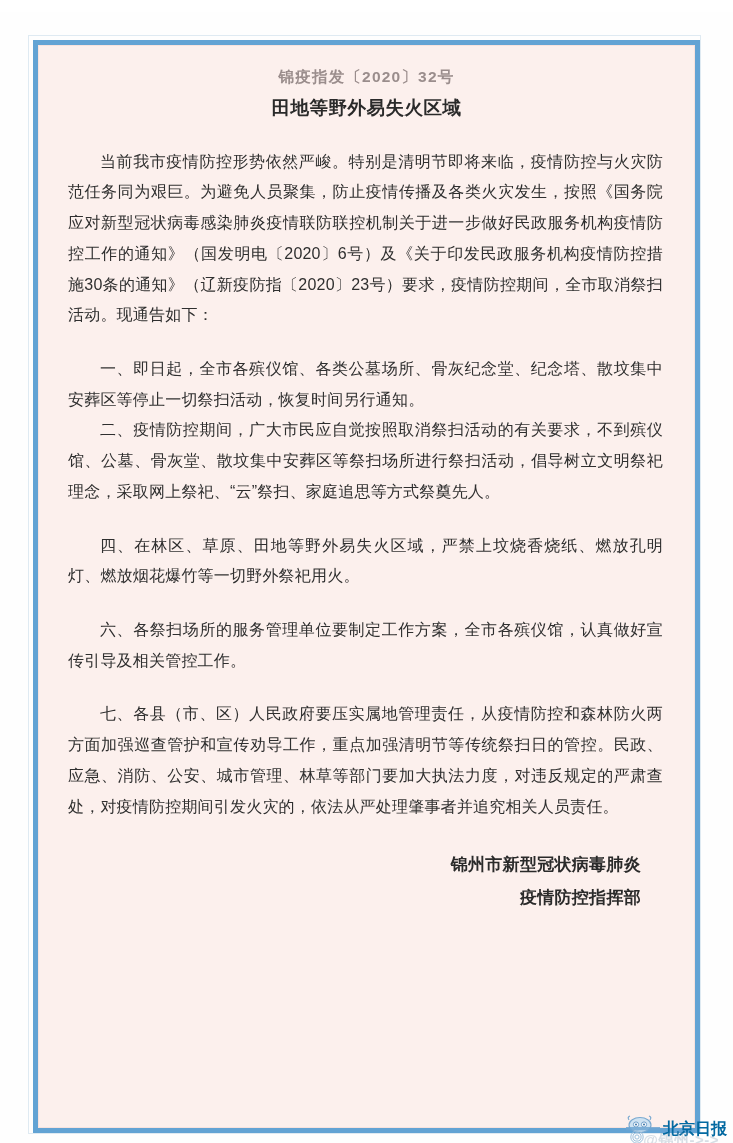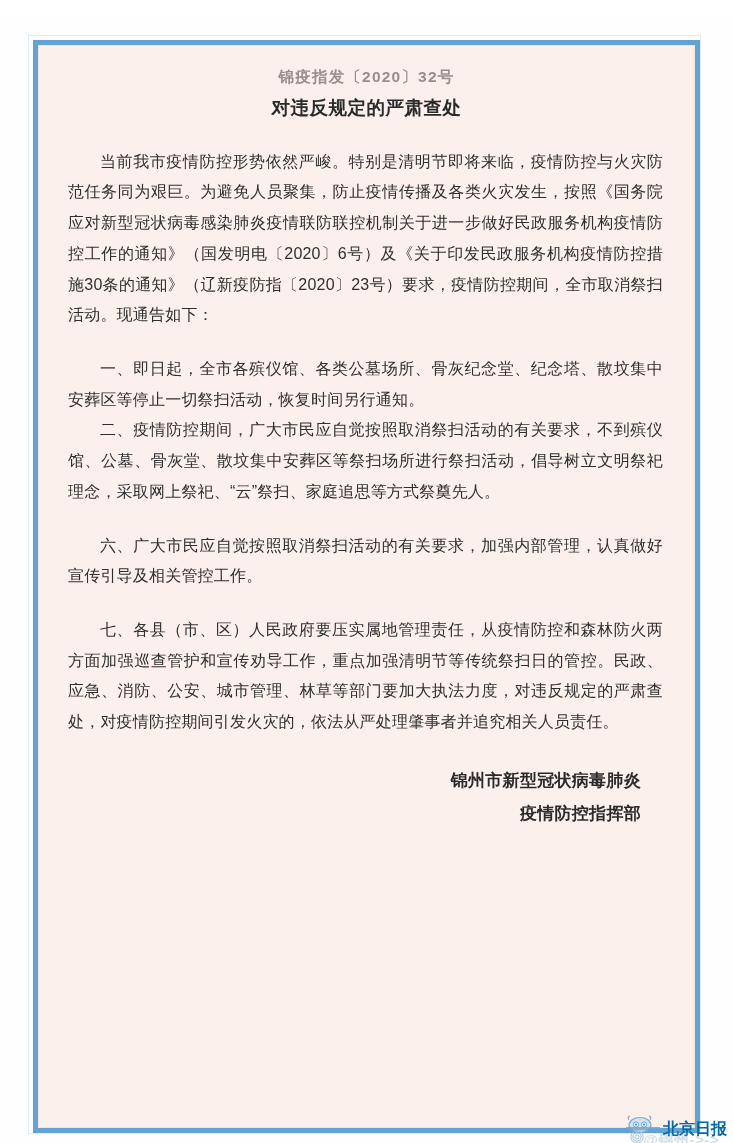--- a/index.html
+++ b/index.html
@@ -168,28 +168,29 @@
   <div id="outer-hairline"></div>
 
   <div id="blue-frame">
     <div id="inner-hairline"></div>
 
     <div id="doc">
 
       <div class="doc-number">锦疫指发〔2020〕32号</div>
 
       <div class="doc-title">
-        <span class="doc-title-line">对违反规定的严肃查处</span>
+        <span class="doc-title-line">田地等野外易失火区域</span>
       </div>
 
       <div class="body-block">
         <p class="para tight">当前我市疫情防控形势依然严峻。特别是清明节即将来临，疫情防控与火灾防范任务同为艰巨。为避免人员聚集，防止疫情传播及各类火灾发生，按照《国务院应对新型冠状病毒感染肺炎疫情联防联控机制关于进一步做好民政服务机构疫情防控工作的通知》（国发明电〔2020〕6号）及《关于印发民政服务机构疫情防控措施30条的通知》（辽新疫防指〔2020〕23号）要求，疫情防控期间，全市取消祭扫活动。现通告如下：</p>
         <p class="para gap-before">一、即日起，全市各殡仪馆、各类公墓场所、骨灰纪念堂、纪念塔、散坟集中安葬区等停止一切祭扫活动，恢复时间另行通知。</p>
         <p class="para tight">二、疫情防控期间，广大市民应自觉按照取消祭扫活动的有关要求，不到殡仪馆、公墓、骨灰堂、散坟集中安葬区等祭扫场所进行祭扫活动，倡导树立文明祭祀理念，采取网上祭祀、“云”祭扫、家庭追思等方式祭奠先人。</p>
-        <p class="para gap-before">六、广大市民应自觉按照取消祭扫活动的有关要求，加强内部管理，认真做好宣传引导及相关管控工作。</p>
+        <p class="para gap-before">四、在林区、草原、田地等野外易失火区域，严禁上坟烧香烧纸、燃放孔明灯、燃放烟花爆竹等一切野外祭祀用火。</p>
+        <p class="para gap-before">六、各祭扫场所的服务管理单位要制定工作方案，全市各殡仪馆，认真做好宣传引导及相关管控工作。</p>
         <p class="para gap-before">七、各县（市、区）人民政府要压实属地管理责任，从疫情防控和森林防火两方面加强巡查管护和宣传劝导工作，重点加强清明节等传统祭扫日的管控。民政、应急、消防、公安、城市管理、林草等部门要加大执法力度，对违反规定的严肃查处，对疫情防控期间引发火灾的，依法从严处理肇事者并追究相关人员责任。</p>
 
         <div class="signature">
           <div>锦州市新型冠状病毒肺炎</div>
           <div>疫情防控指挥部</div>
 
         </div>
       </div>
 
     </div>

